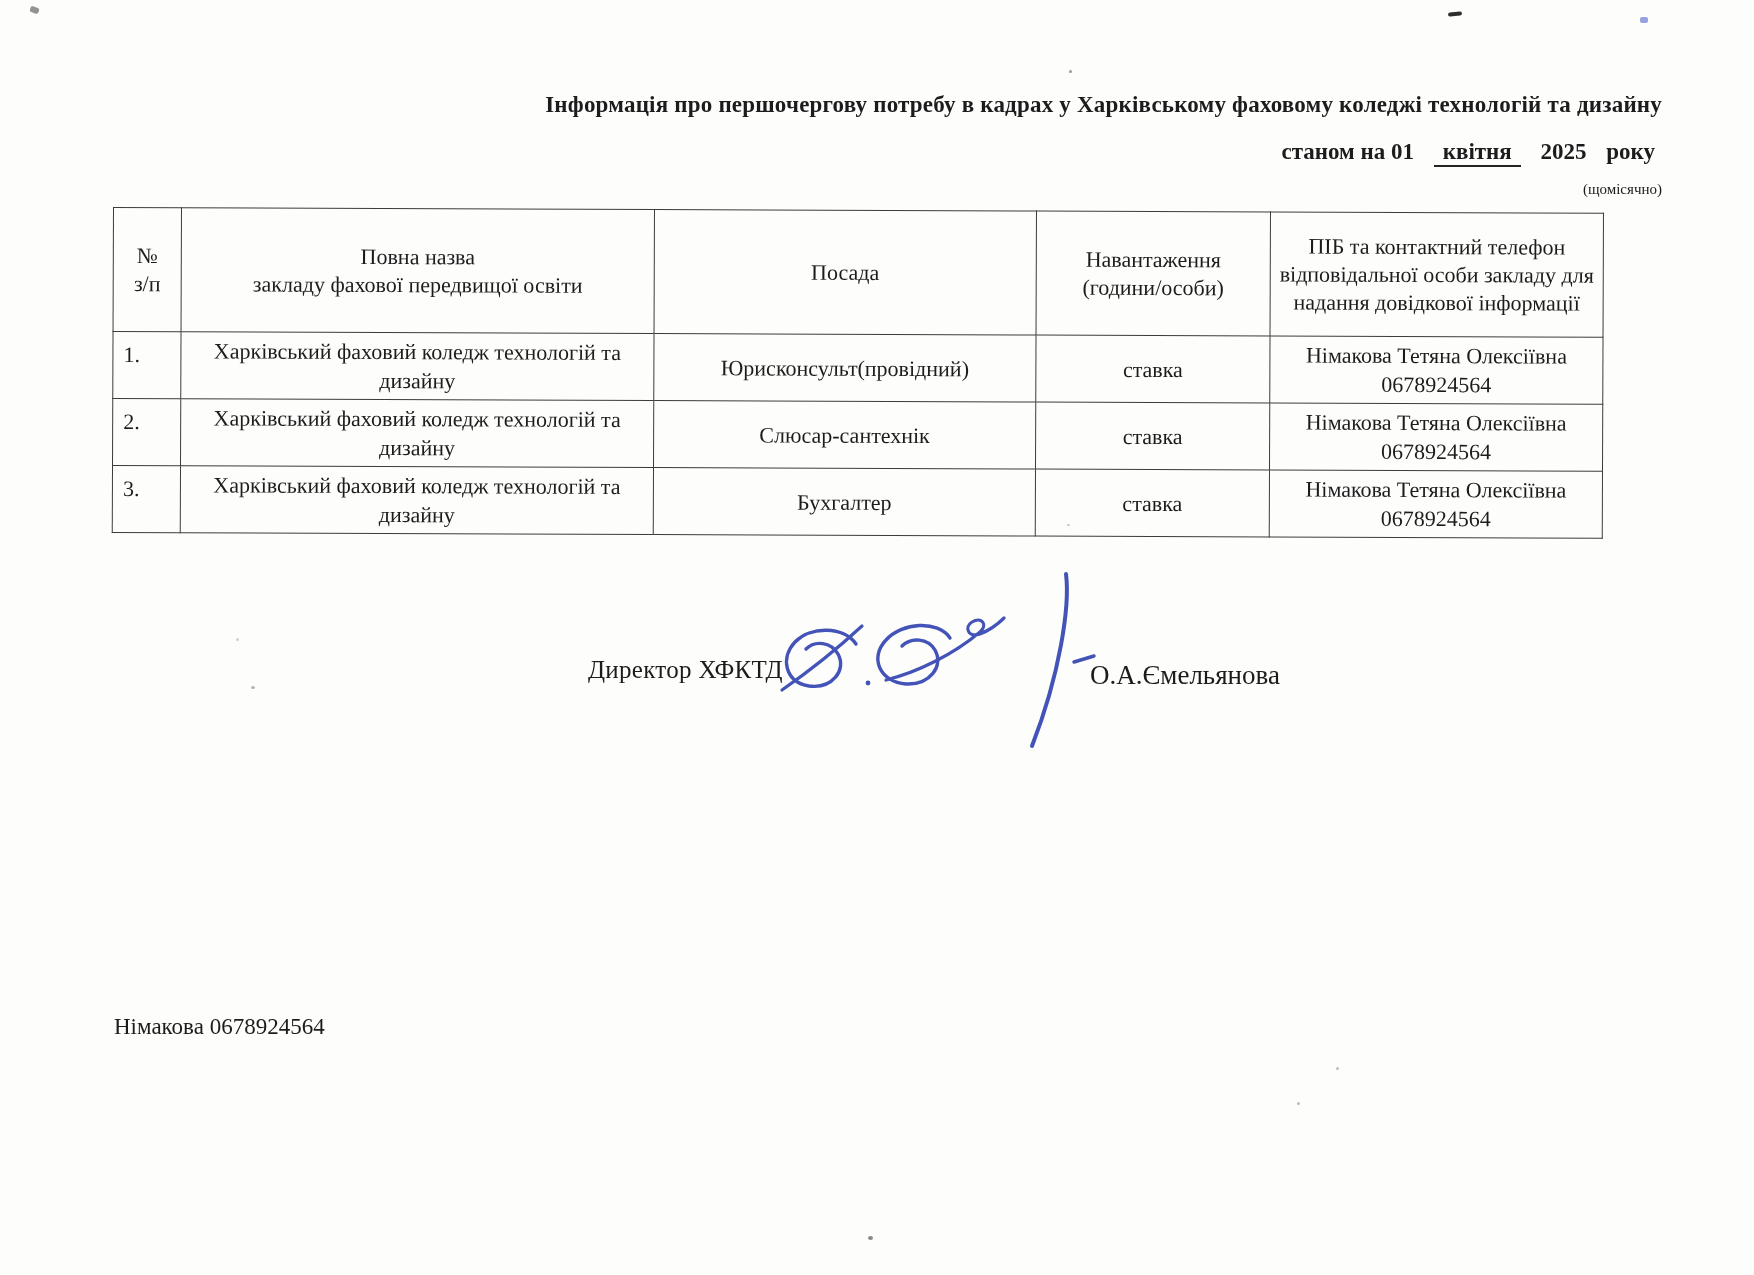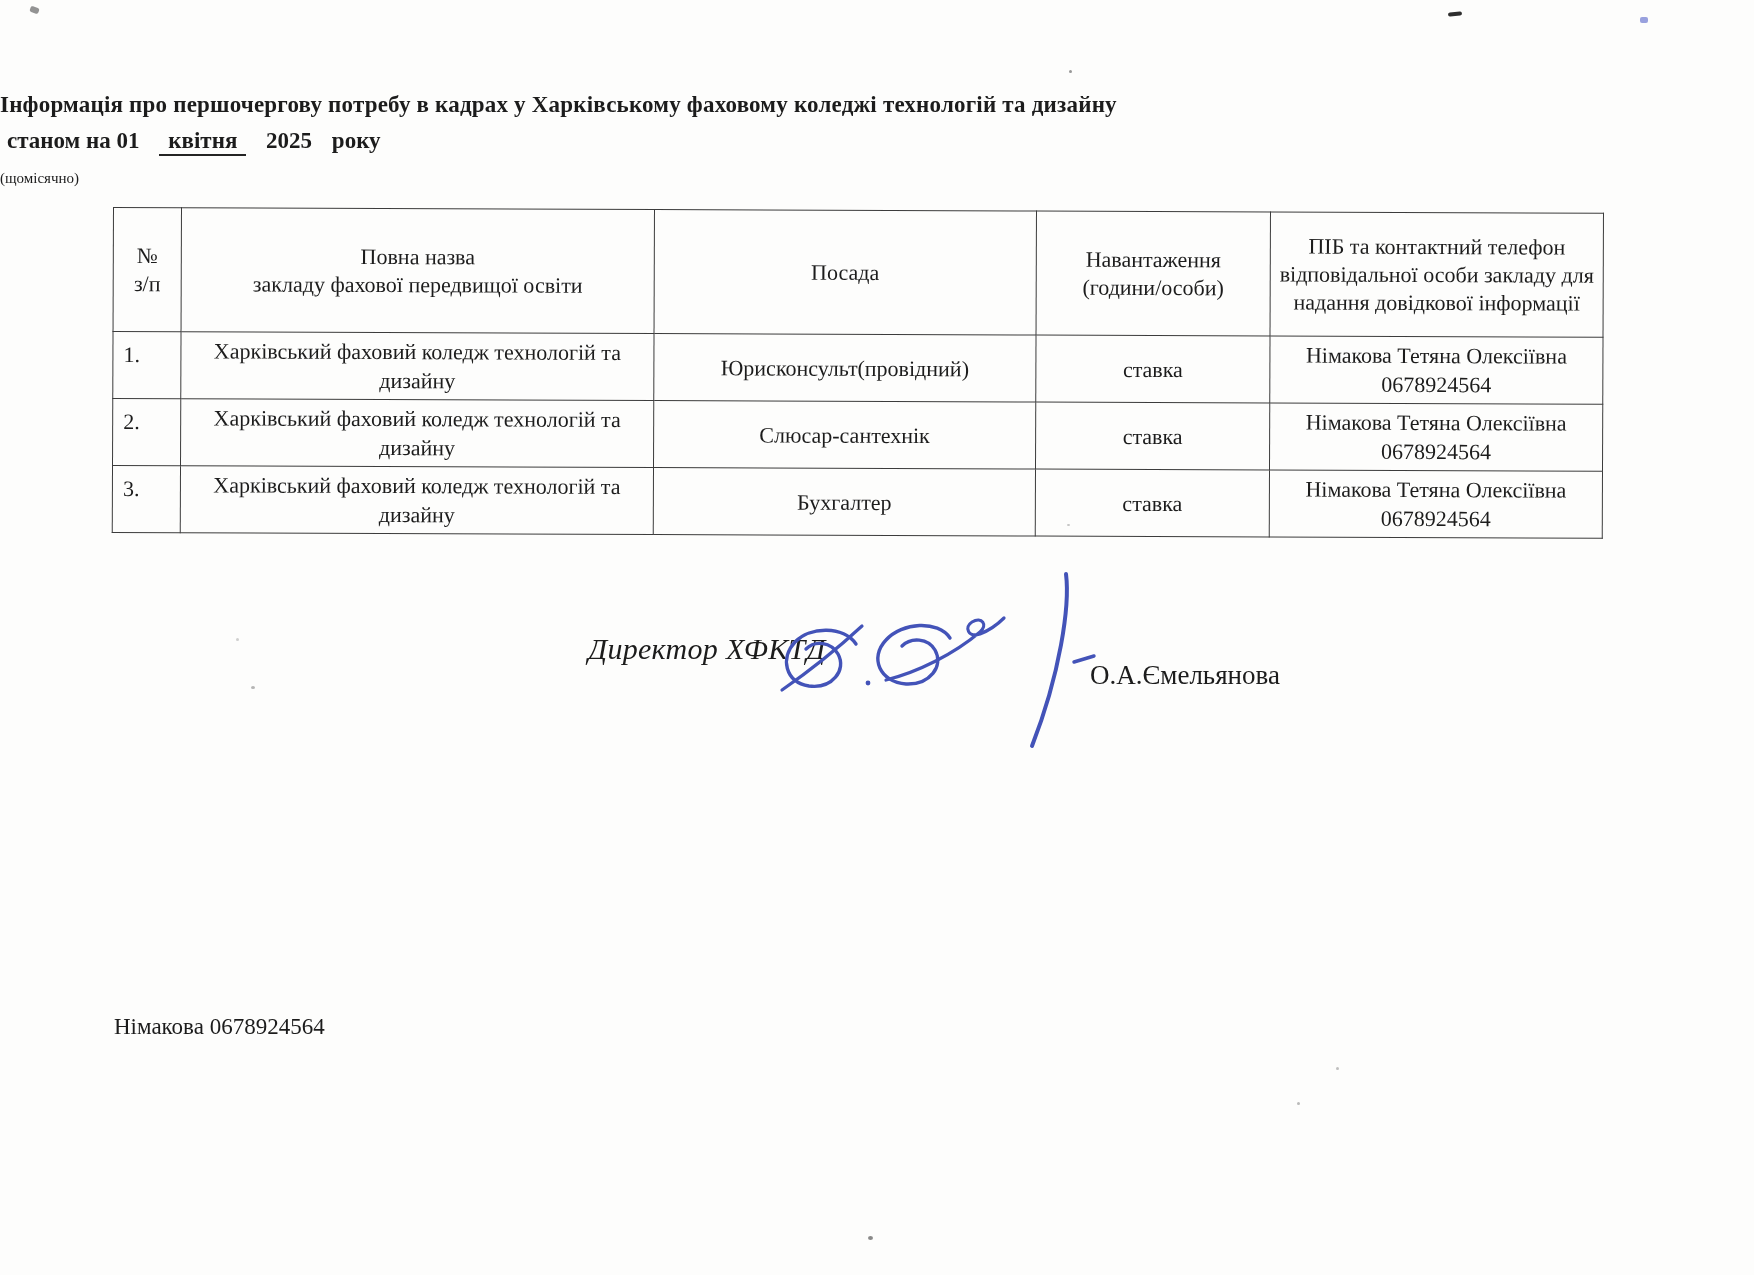--- a/index.html
+++ b/index.html
@@ -7,27 +7,27 @@
     position:relative;
     width:1754px;height:1275px;
     background:#fdfdfc;
     font-family:"Liberation Serif", serif;
     color:#1c1c1c;
     overflow:hidden;
   }
   
   .title-block{
     position:absolute;top:90px;left:0;width:1662px;
-    text-align:left;
+    text-align:right;
   }
   .title-line1{
     font-size:23px;font-weight:bold;letter-spacing:.2px;line-height:30px;
   }
   .title-line2{
-    font-size:23px;font-weight:bold;margin-top:6px;line-height:30px;
+    font-size:23px;font-weight:bold;margin-top:17px;line-height:30px;
   }
   .title-line2 .piece{margin:0 7px;}
   .month-underlined{
     border-bottom:2px solid #242424;
     padding:0 9px 1px 9px;
   }
   .title-line3{
     font-size:15px;font-weight:normal;margin-top:8px;line-height:28px;
   }
   
@@ -58,22 +58,22 @@
   tr.hdr td{height:119px;line-height:28px;}
   tr.hdr td.col-contact{padding:2px 8px;}
   tr.body-row td{height:58px;}
   tr.body-row td.col-num{
     vertical-align:top;text-align:left;
     padding:8px 0 0 10px;
   }
   .contact-line{line-height:29px;}
   
   .sig-label{
-    position:absolute;left:588px;top:632px;
-    font-size:30px;letter-spacing:.3px;font-style:italic;
+    position:absolute;left:588px;top:656px;
+    font-size:25px;letter-spacing:.3px;
   }
   .sig-svg{
     position:absolute;left:768px;top:558px;
     width:340px;height:210px;
   }
   .sig-name{
     position:absolute;left:1090px;top:660px;
     font-size:27px;
   }
   

